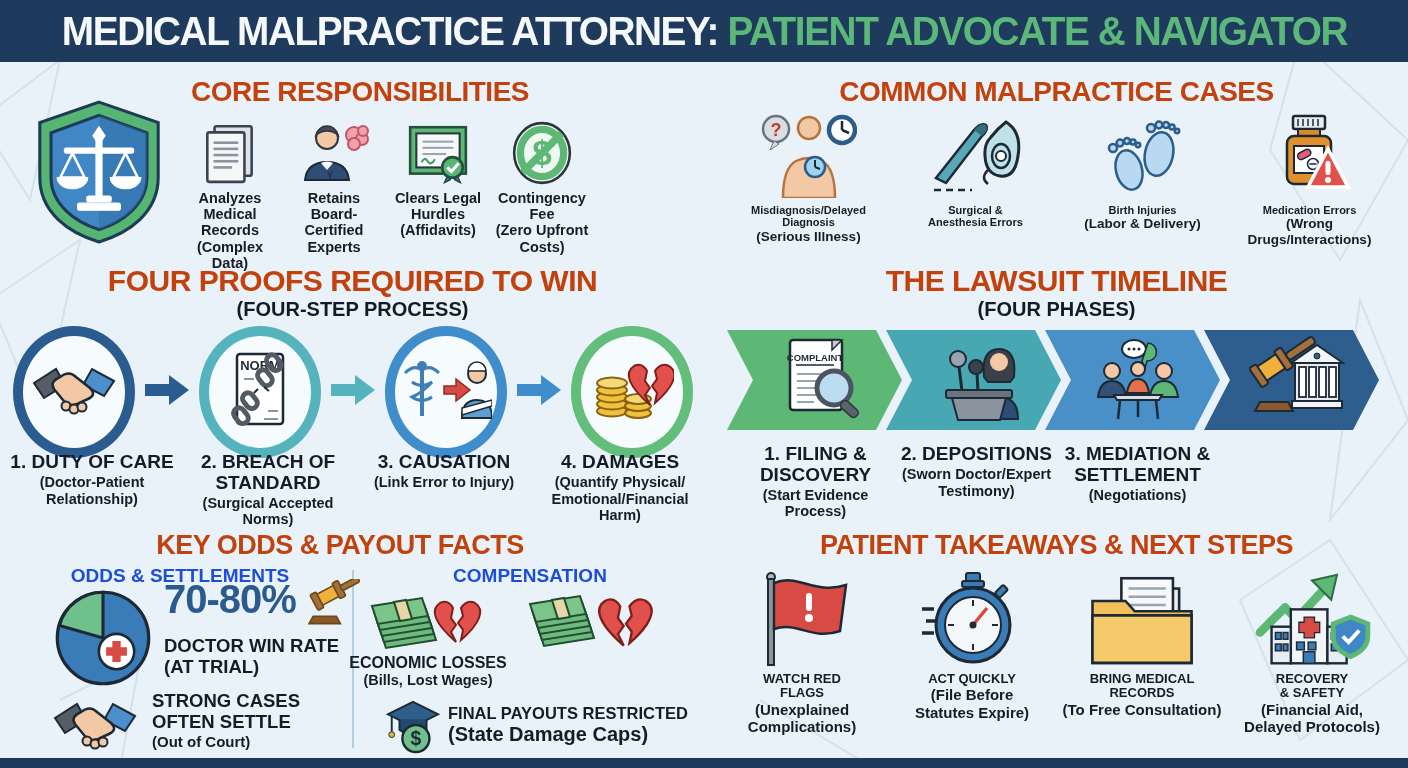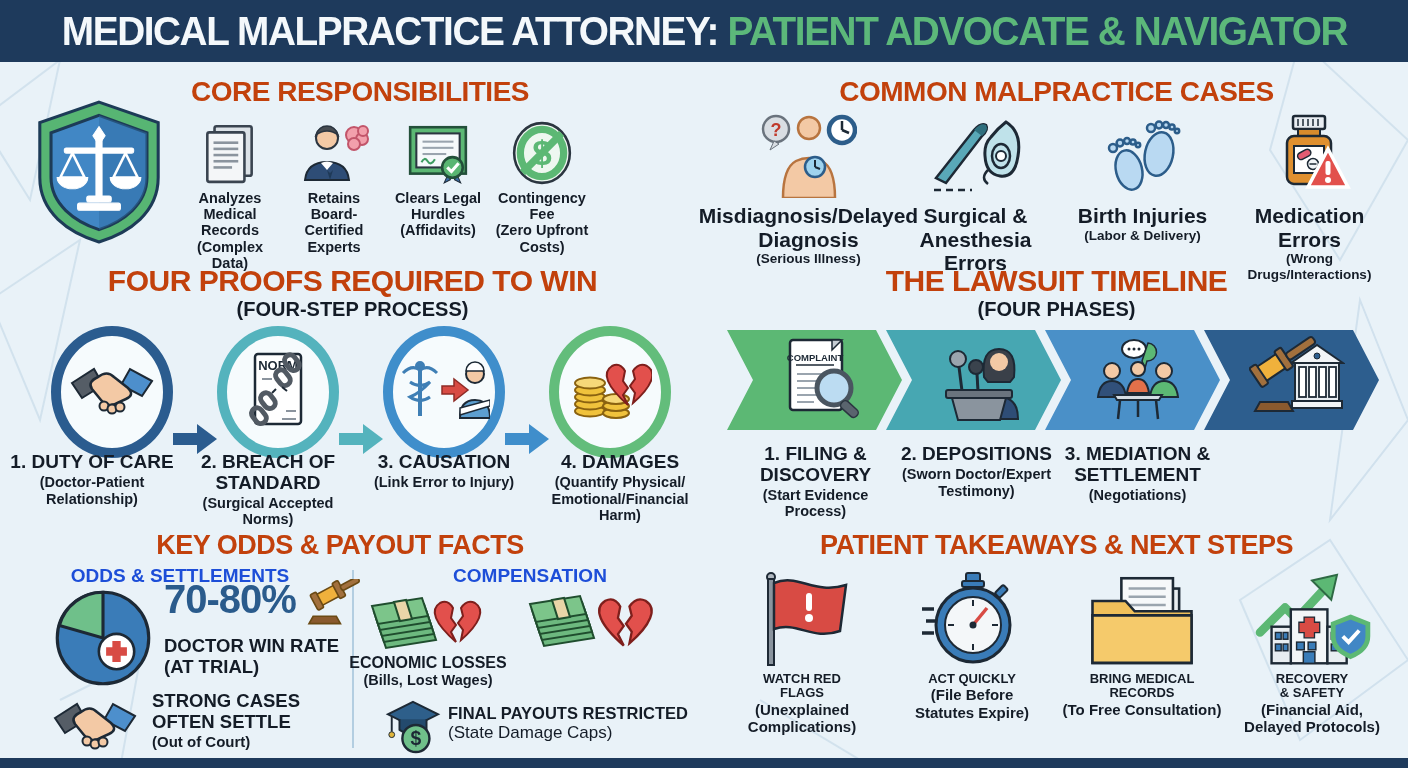--- a/index.html
+++ b/index.html
@@ -24,27 +24,27 @@
   .core-row{position:absolute;left:178px;top:56px;width:524px;display:flex;}
   .core-item{width:104px;display:flex;flex-direction:column;align-items:center;}
   .core-item .ic{height:70px;display:flex;align-items:center;justify-content:center;}
   .core-item .lbl{margin-top:2px;font-size:14.5px;font-weight:bold;text-align:center;line-height:1.12;}
   
   #cases{left:705px;top:62px;width:703px;height:200px;}
   #cases .sec-title{top:14px;}
   .cases-row{position:absolute;left:20px;top:48px;width:668px;display:flex;}
   .case-item{width:167px;display:flex;flex-direction:column;align-items:center;}
   .case-item .ic{height:90px;display:flex;align-items:center;justify-content:center;}
-  .case-item .nm{margin-top:4px;font-size:21px;font-weight:bold;text-align:center;line-height:1.12;}
+  .case-item .nm{margin-top:4px;font-size:11px;font-weight:bold;text-align:center;line-height:1.12;}
   .case-item .dt{font-size:13.5px;font-weight:bold;text-align:center;line-height:1.15;}
   
   #proofs{left:0;top:262px;width:705px;height:262px;}
   #proofs .sec-title{top:2px;font-size:30px;}
   #proofs .sec-sub{top:36px;}
-  .proof-row{position:absolute;left:0;top:64px;width:705px;display:flex;align-items:flex-end;justify-content:center;margin-left:8px;}
+  .proof-row{position:absolute;left:0;top:64px;width:705px;display:flex;align-items:center;justify-content:center;gap:10px;}
   .pcircle{width:102px;height:112px;border-radius:50%;background:#f6fbfd;border:10px solid #2b5c8f;
     display:flex;align-items:center;justify-content:center;box-sizing:content-box;}
   .pc1{border-color:#2b5c8f;} .pc2{border-color:#54b3bd;} .pc3{border-color:#3f8ecb;} .pc4{border-color:#63bd7b;}
   .parrow{flex:none;}
   .proof-labels{position:absolute;left:4px;top:190px;width:704px;display:grid;grid-template-columns:repeat(4,176px);}
   .plabel{text-align:center;}
   .plabel .nm{font-size:19px;font-weight:bold;line-height:1.1;}
   .plabel .dt{font-size:14.5px;font-weight:bold;line-height:1.15;margin-top:1px;}
   
   #timeline{left:705px;top:262px;width:703px;height:262px;}
@@ -79,21 +79,21 @@
   .money1{position:absolute;left:366px;top:58px;}
   .money2{position:absolute;left:524px;top:56px;}
   .comp-label{position:absolute;text-align:center;}
   .comp-label .nm{font-size:16px;font-weight:bold;line-height:1.1;}
   .comp-label .dt{font-size:14.5px;font-weight:bold;}
   #econ-label{left:348px;top:130px;width:160px;}
   #nonecon-label{left:508px;top:130px;width:180px;}
   .cap-wrap{position:absolute;left:384px;top:172px;}
   .caps-label{position:absolute;left:448px;top:180px;width:250px;}
   .caps-label .nm{font-size:16.5px;font-weight:bold;}
-  .caps-label .dt{font-size:17px;font-weight:normal;}
+  .caps-label .dt{font-size:20px;font-weight:bold;}
   
   #takeaways{left:705px;top:524px;width:703px;height:234px;}
   #takeaways .sec-title{top:6px;font-size:27px;}
   .take-row{position:absolute;left:12px;top:44px;width:680px;display:flex;}
   .take-item{width:170px;display:flex;flex-direction:column;align-items:center;}
   .take-item .ic{height:102px;display:flex;align-items:center;justify-content:center;}
   .take-item .nm{font-size:13px;font-weight:bold;text-align:center;line-height:1.1;margin-top:2px;}
   .take-item .dt{font-size:15px;font-weight:bold;text-align:center;line-height:1.15;}
   .footer-strip{position:absolute;left:0;top:758px;width:1408px;height:10px;background:#1e3a5c;z-index:2;}
   svg text{font-family:"Liberation Sans","DejaVu Sans",sans-serif;}

